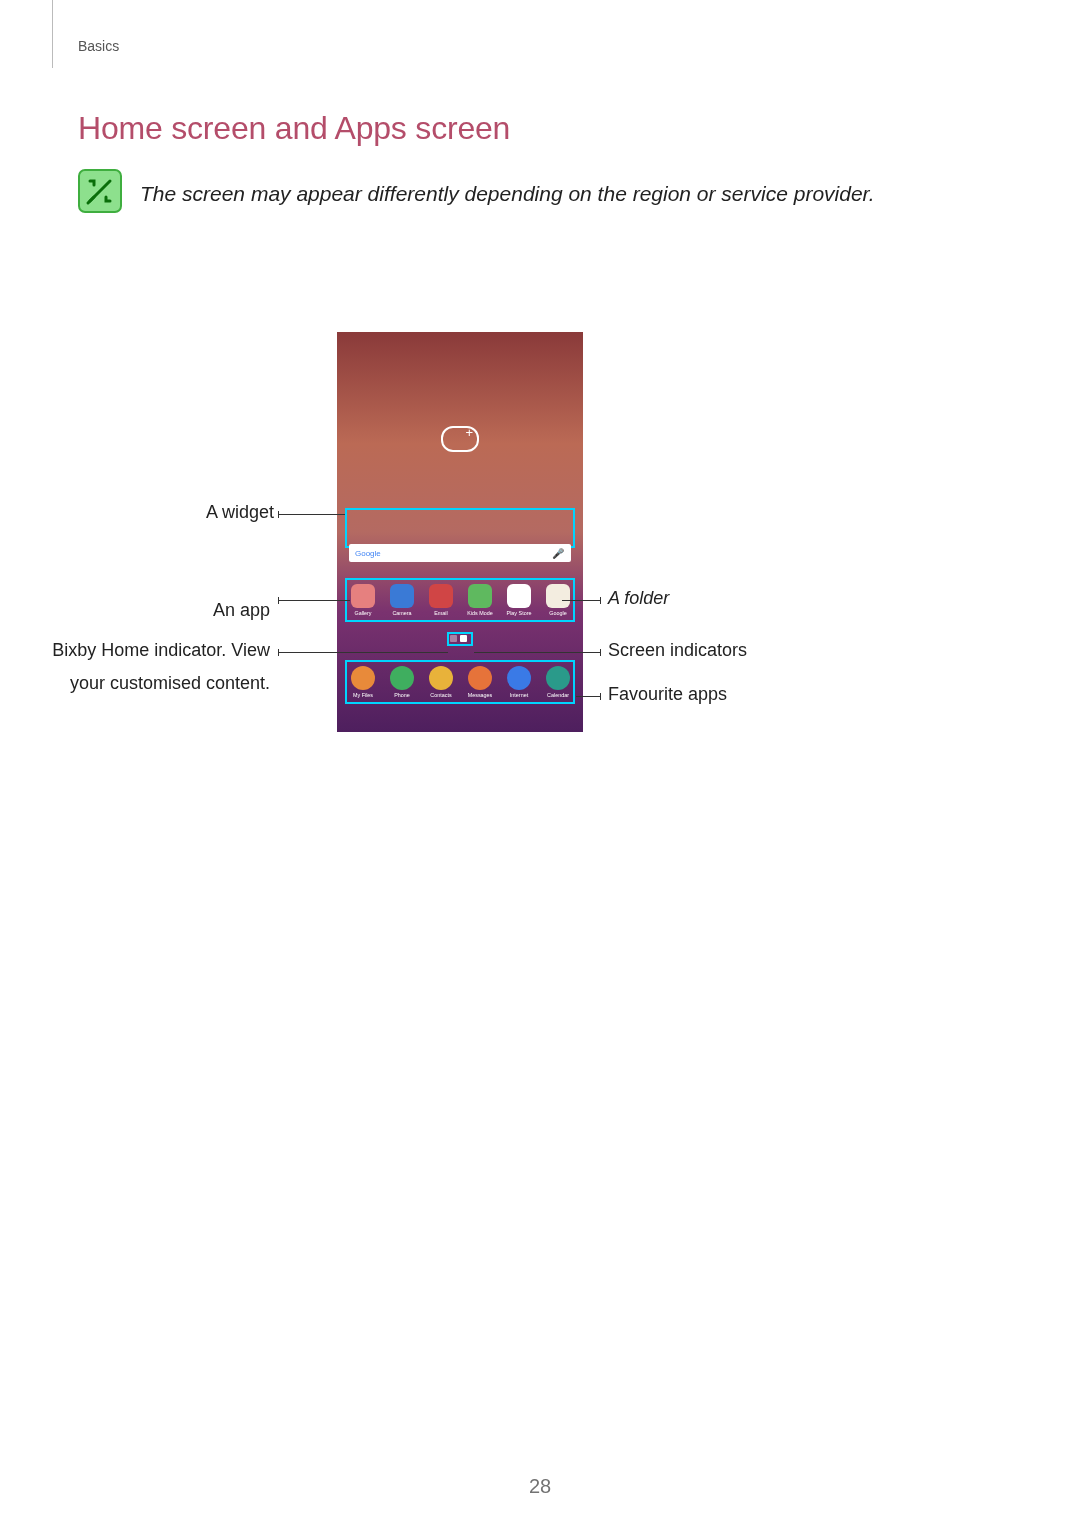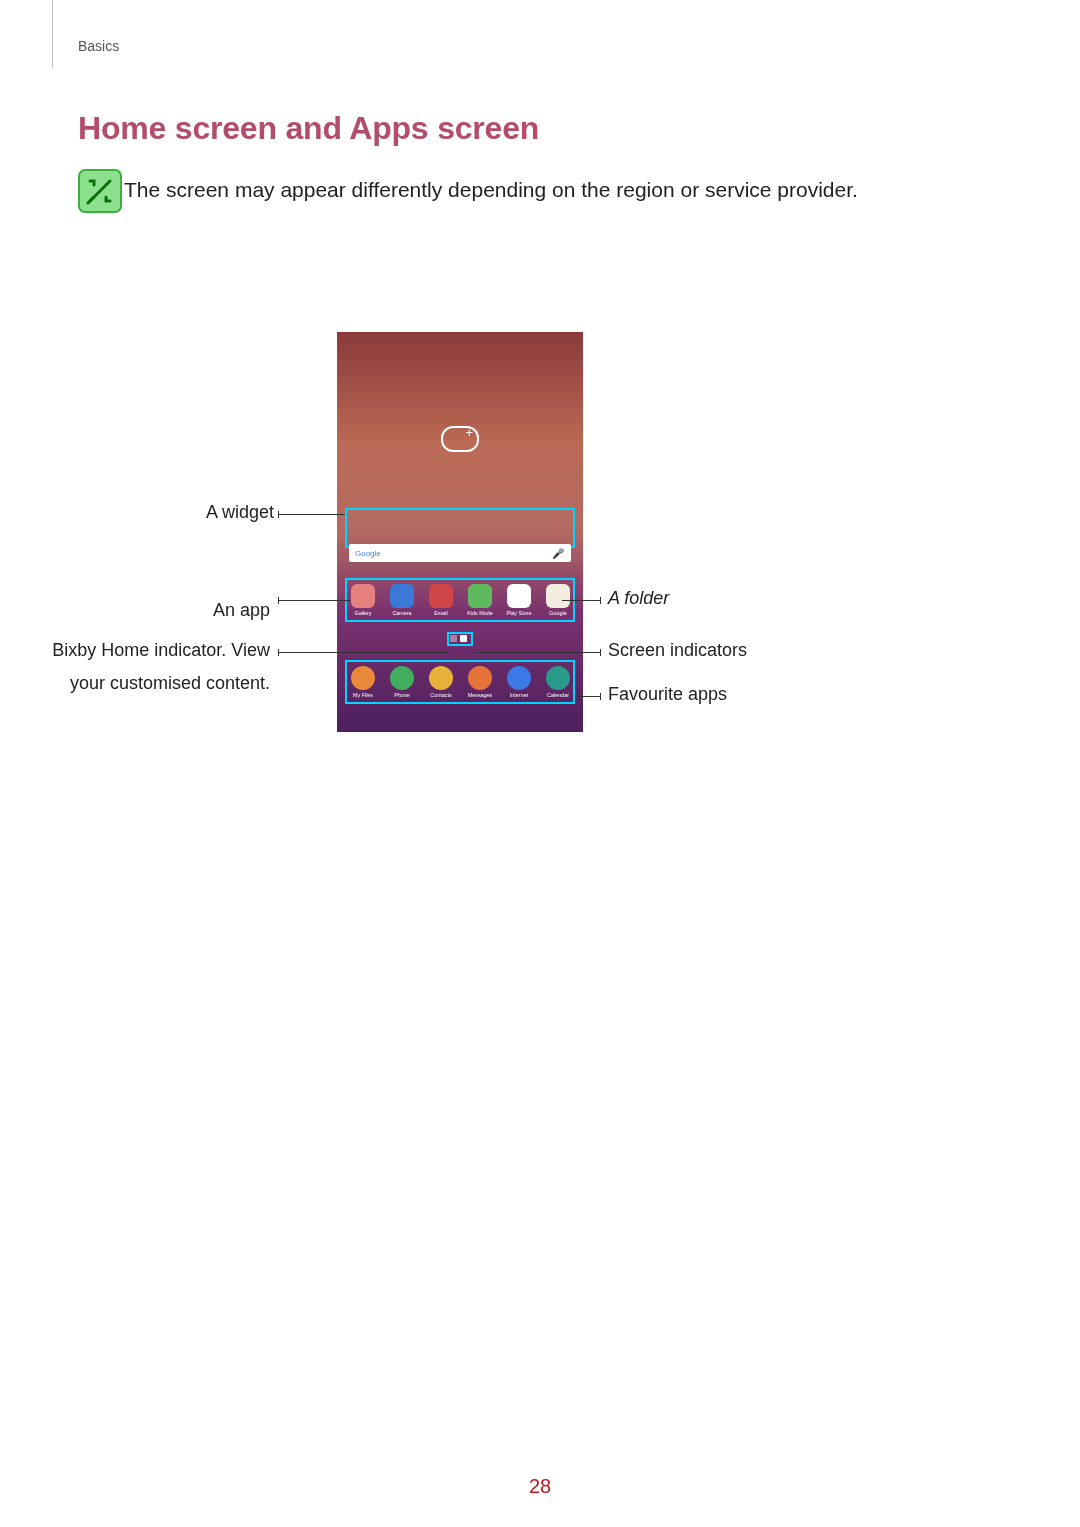--- a/index.html
+++ b/index.html
@@ -30,35 +30,36 @@
   }
   .content {
     position: absolute;
     left: 78px;
     top: 110px;
     width: 920px;
   }
   h2.title {
     color: #b44d6a;
     font-size: 32px;
-    font-weight: 700;
+    font-weight: 400;
     margin: 0 0 18px 0;
     letter-spacing: -0.2px;
   }
   p.body {
     font-size: 21px;
     line-height: 1.45;
     margin: 0 0 14px 0;
     color: #111;
   }
   .note-row {
     display: flex;
-    align-items: flex-start;
-    gap: 2px;
+    align-items: center;
+    gap: 18px;
     margin-top: 22px;
+    font-style: italic;
   }
   .note-icon-box {
     width: 40px;
     height: 40px;
     border: 2px solid #3fae3f;
     border-radius: 7px;
     background: #8de08d;
     position: relative;
     flex: none;
   }
@@ -165,21 +166,21 @@
     width: 0;
     border-left: 1px solid #333;
   }
 
   .pagenum {
     position: absolute;
     left: 0; width: 1080px;
     top: 1475px;
     text-align: center;
     font-size: 20px;
-    color: #b91c1c;
+    color: #737373;
   }
 </style>
 </head>
 <body>
 
 <div class="side-rule"></div>
 <div class="section-label">Basics</div>
 
 <div class="content">
   <h2 class="title">Home screen and Apps screen</h2>

